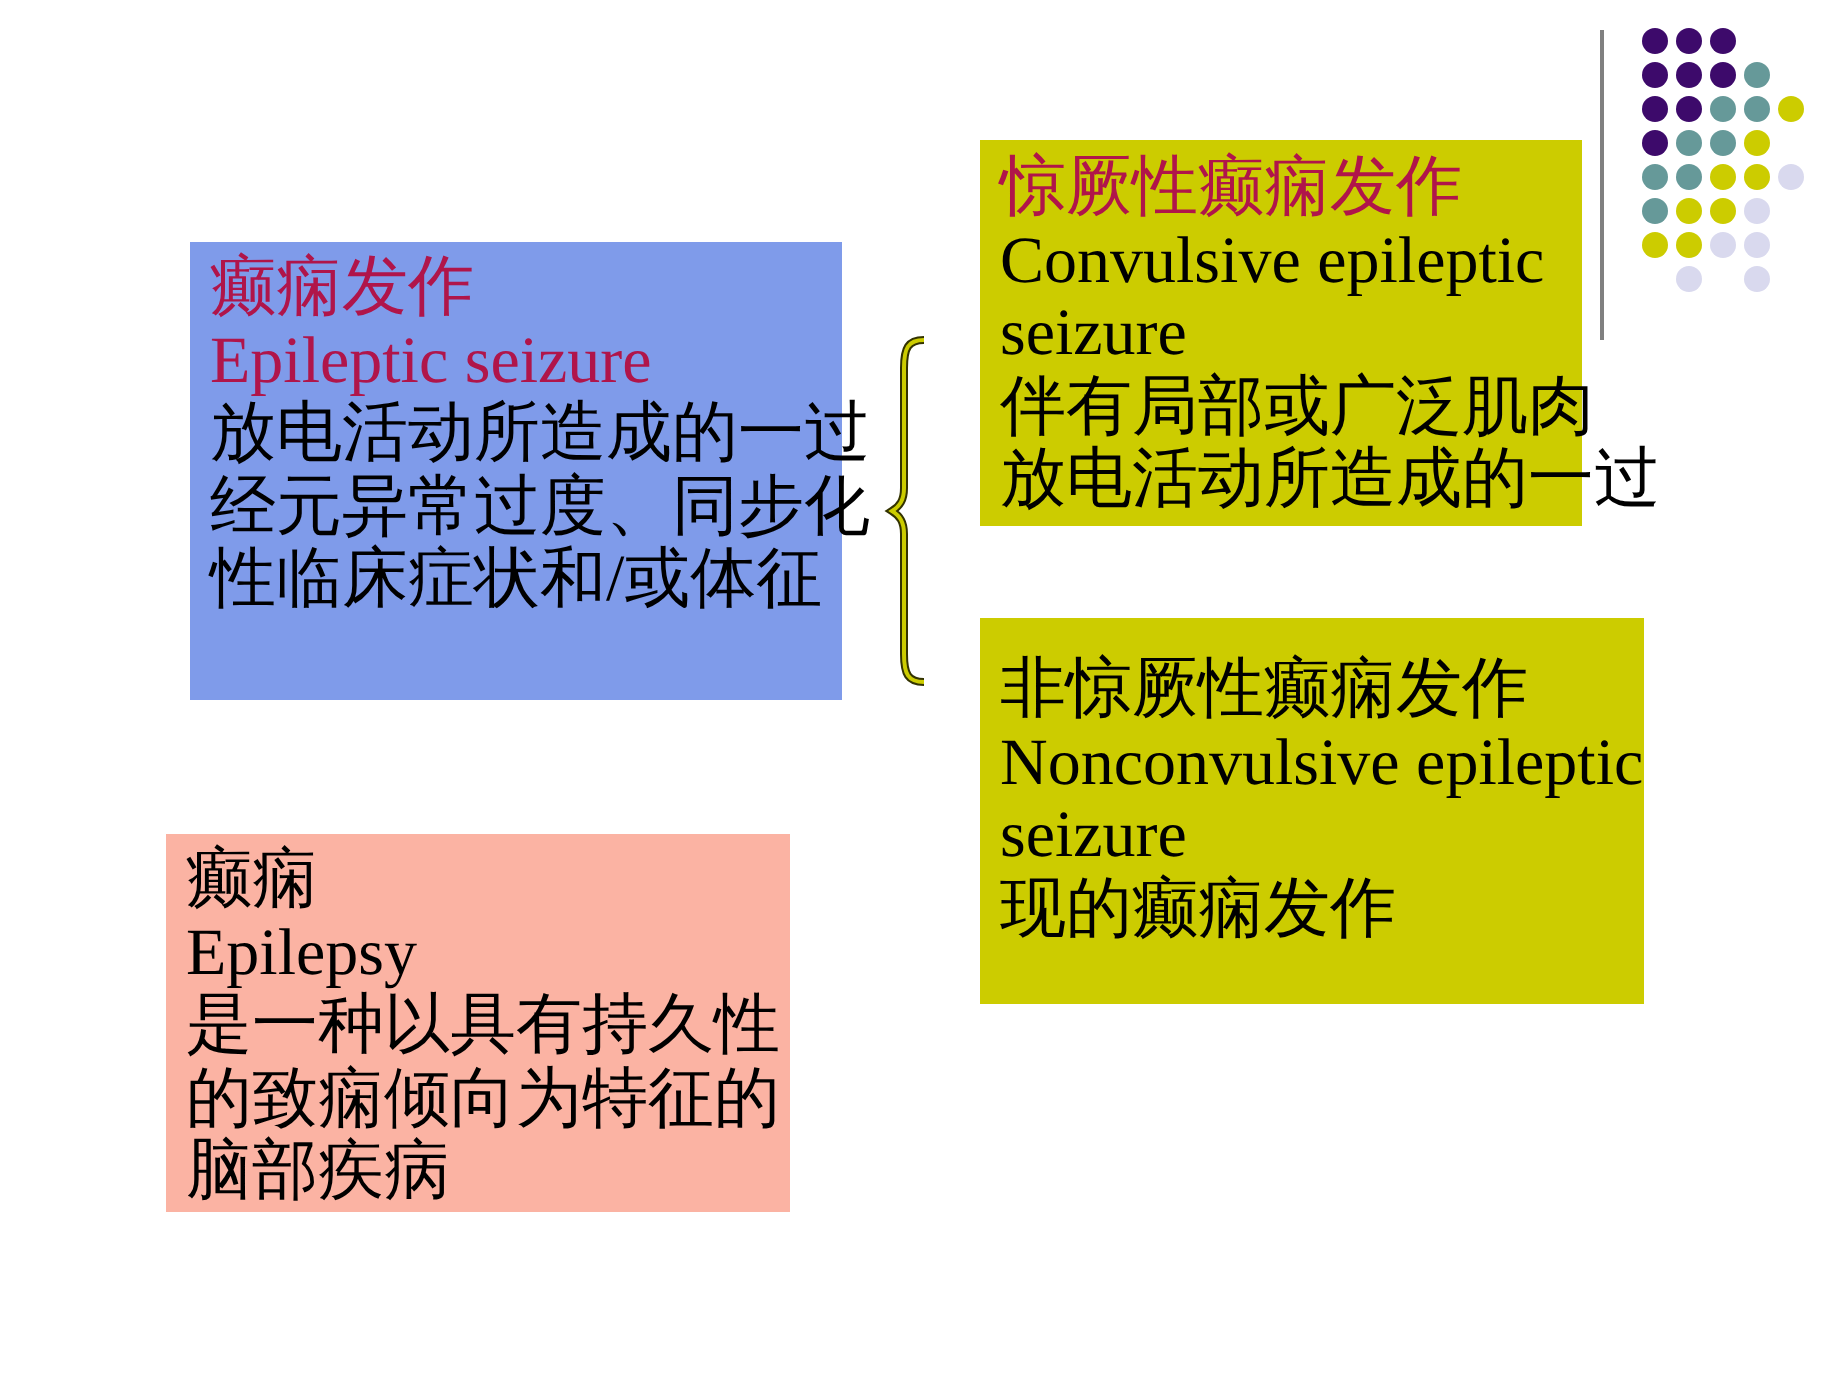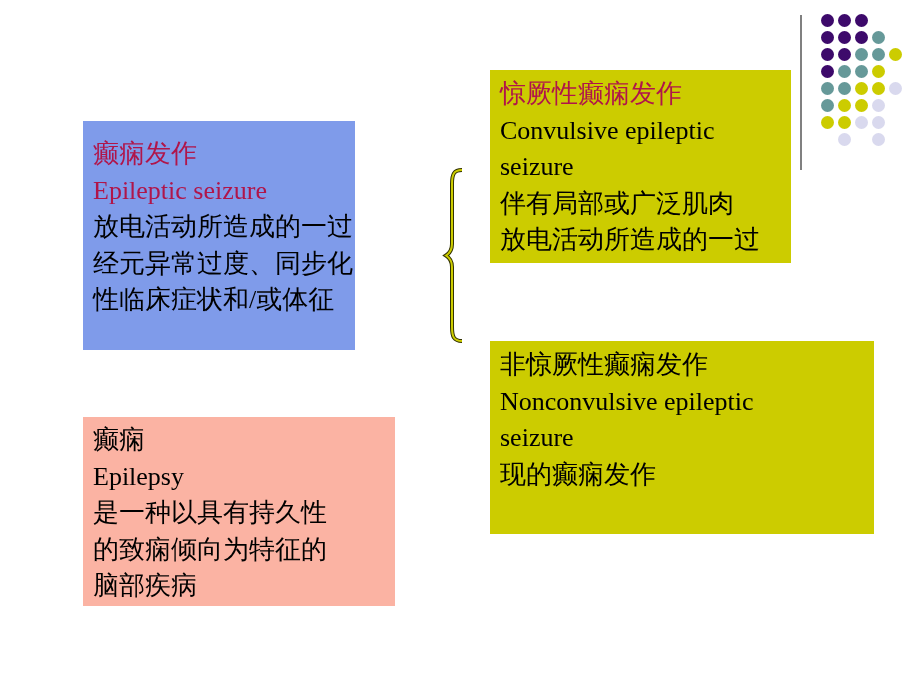--- a/index.html
+++ b/index.html
@@ -1,24 +1,24 @@
 <!DOCTYPE html>
 <html><head>
 <meta charset="utf-8">
 <style>
   html, body { margin:0; padding:0; }
   body { width:920px; height:690px; background:#ffffff; position:relative; overflow:hidden;
          font-family:"Liberation Serif","DejaVu Serif",serif; }
-  .box { position:absolute; box-sizing:border-box; padding:6px 10px; font-size:26px; line-height:36.5px; color:#000; }
+  .box { position:absolute; box-sizing:border-box; padding:6px 10px; font-size:33px; line-height:36.5px; color:#000; }
   .box .line { display:block; white-space:nowrap; }
   .red { color:#b0154a; }
-  #box-seizure { left:83px; top:121px; width:272px; height:229px; background:#7f9bea; padding-top:15px; }
+  #box-seizure { left:95px; top:121px; width:326px; height:229px; background:#7f9bea; padding-top:5px; }
   #box-epilepsy { left:83px; top:417px; width:312px; height:189px; background:#fbb3a3; padding-top:5px; }
   #box-convulsive { left:490px; top:70px; width:301px; height:193px; background:#cccc00; padding-top:6px; }
-  #box-nonconvulsive { left:490px; top:309px; width:384px; height:193px; background:#cccc00; padding-top:6px;margin-top:32px; }
+  #box-nonconvulsive { left:490px; top:309px; width:332px; height:193px; background:#cccc00; padding-top:18px; }
   .vline { position:absolute; left:800px; top:15px; width:2px; height:155px; background:#808080; }
   .dot { position:absolute; width:13px; height:13px; border-radius:50%; }
   .brace { position:absolute; left:440px; top:168px; width:30px; height:175px; }
 </style>
 </head>
 <body>
 
 <div>
 
   <div class="vline"></div>

